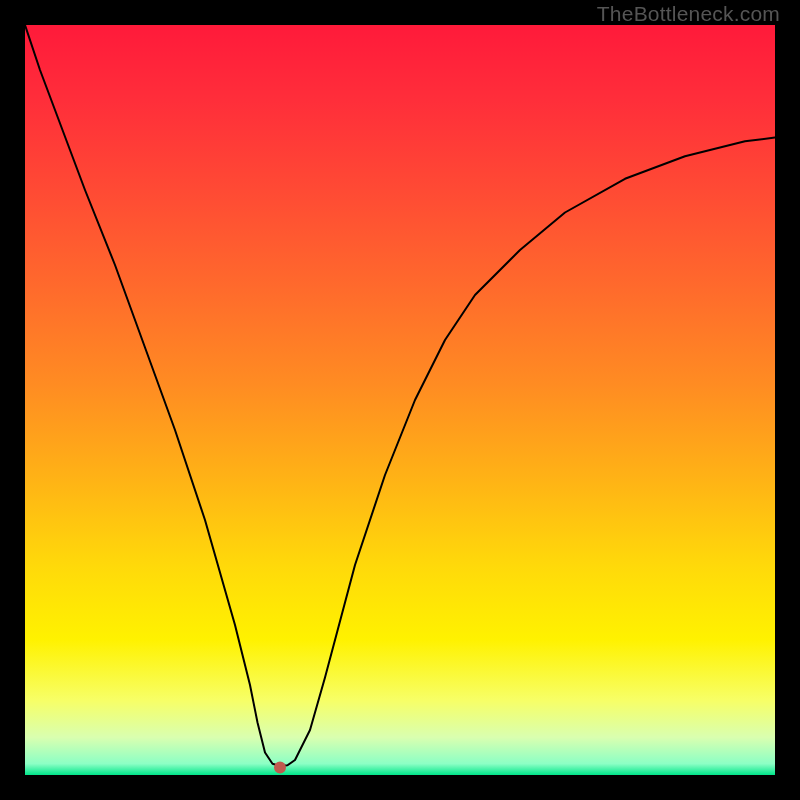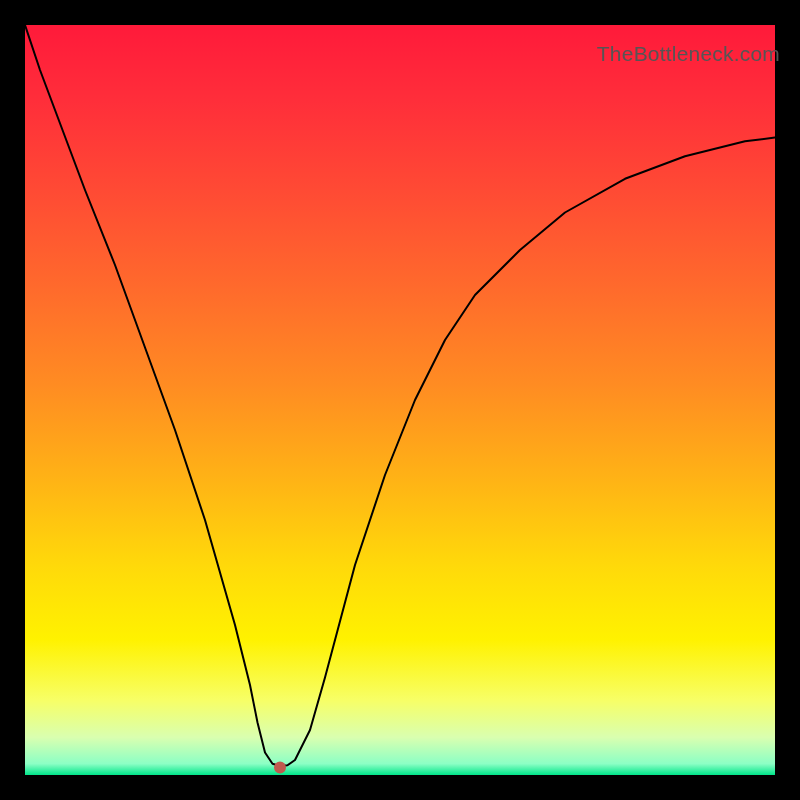--- a/index.html
+++ b/index.html
@@ -19,21 +19,20 @@
   }
   .watermark {
     position: absolute;
     top: 2px;
     right: 20px;
     color: #555;
     font-size: 21px;
     font-weight: 500;
     letter-spacing: 0.2px;
     z-index: 10;
-    margin-top: 40px;
   }
   .plot-area {
     position: absolute;
     left: 25px;
     top: 25px;
     width: 750px;
     height: 750px;
     overflow: hidden;
   }
   .plot-area svg {

